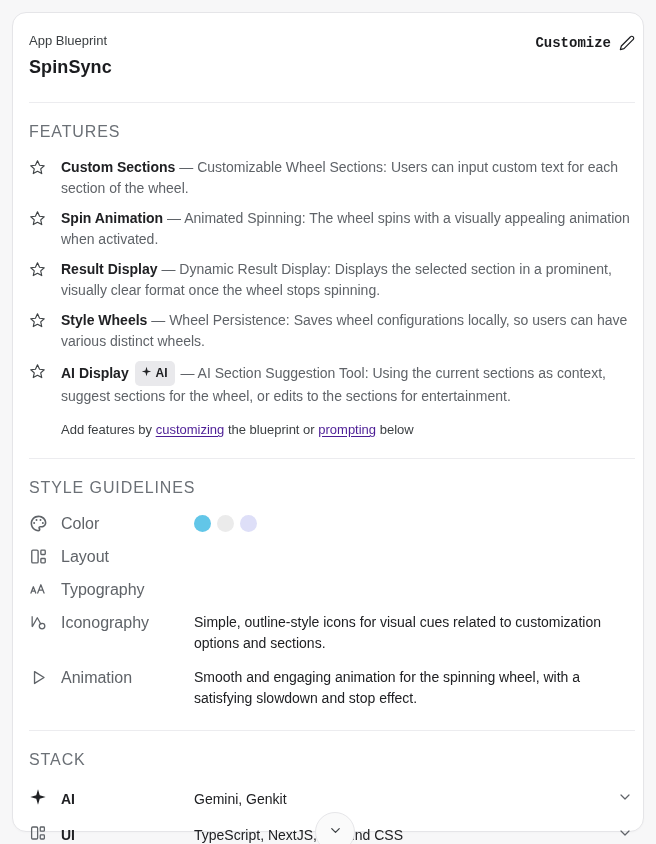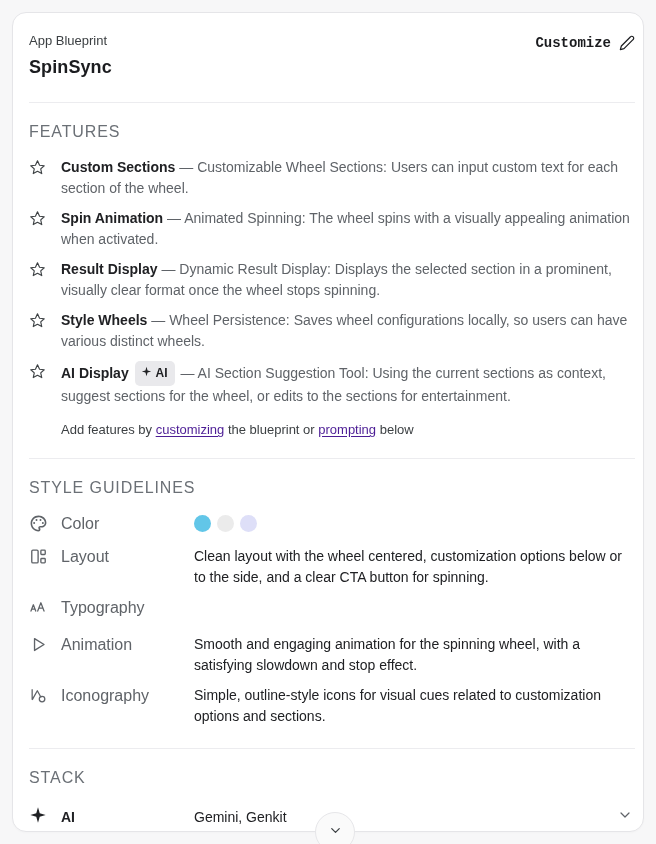--- a/index.html
+++ b/index.html
@@ -173,51 +173,48 @@
     </div>
   </div>
 
   <div class="g-row">
     <span class="g-icon"><svg width="19" height="19" viewBox="0 0 24 24" fill="none" stroke="currentColor" stroke-width="1.7">
           <rect x="3.5" y="4" width="8" height="16" rx="1.5"></rect>
           <rect x="15" y="4" width="5.5" height="5.5" rx="1"></rect>
           <rect x="15" y="14.5" width="5.5" height="5.5" rx="1"></rect>
         </svg></span>
     <span class="g-label">Layout</span>
-    <div class="g-value">
-        <p>Clean layout with the wheel centered, customization options below or to the side, and a clear CTA button for spinning.</p>
-      </div>
   </div>
 
   <div class="g-row">
     <span class="g-icon"><svg width="19" height="19" viewBox="0 0 24 24" fill="none" stroke="currentColor" stroke-width="1.6" stroke-linecap="round" stroke-linejoin="round">
           <path d="M2.5 16.5l3-8 3 8M3.6 14h3.8"></path>
           <path d="M11 16.5L15 6l4 10.5M12.6 12.8h4.8"></path>
         </svg></span>
     <span class="g-label">Typography</span>
   </div>
 
+  <div class="g-row">
+    <span class="g-icon"><svg width="19" height="19" viewBox="0 0 24 24" fill="none" stroke="currentColor" stroke-width="1.6" stroke-linejoin="round">
+          <path d="M4 4v13.5M4 17.5L10.5 6l4.8 8.5"></path>
+          <circle cx="16.5" cy="16.5" r="3.5"></circle>
+        </svg></span>
+    <span class="g-label">Iconography</span>
+    <div class="g-value">
+        <p>Simple, outline-style icons for visual cues related to customization options and sections.</p>
+      </div>
+  </div>
+
   <div class="g-row" style="margin-top:13px;">
     <span class="g-icon"><svg width="19" height="19" viewBox="0 0 24 24" fill="none" stroke="currentColor" stroke-width="1.7" stroke-linejoin="round">
           <path d="M7 4.5l12 7.5-12 7.5z"></path>
         </svg></span>
     <span class="g-label">Animation</span>
     <div class="g-value">
         <p>Smooth and engaging animation for the spinning wheel, with a satisfying slowdown and stop effect.</p>
-      </div>
-  </div>
-
-  <div class="g-row">
-    <span class="g-icon"><svg width="19" height="19" viewBox="0 0 24 24" fill="none" stroke="currentColor" stroke-width="1.6" stroke-linejoin="round">
-          <path d="M4 4v13.5M4 17.5L10.5 6l4.8 8.5"></path>
-          <circle cx="16.5" cy="16.5" r="3.5"></circle>
-        </svg></span>
-    <span class="g-label">Iconography</span>
-    <div class="g-value">
-        <p>Simple, outline-style icons for visual cues related to customization options and sections.</p>
       </div>
   </div>
 
   <div style="height:12px;"></div>
   <hr class="div">
 
   <h2 class="sec-h">Stack</h2>
 
   <div class="stack-wrap">
     <div class="s-row">

